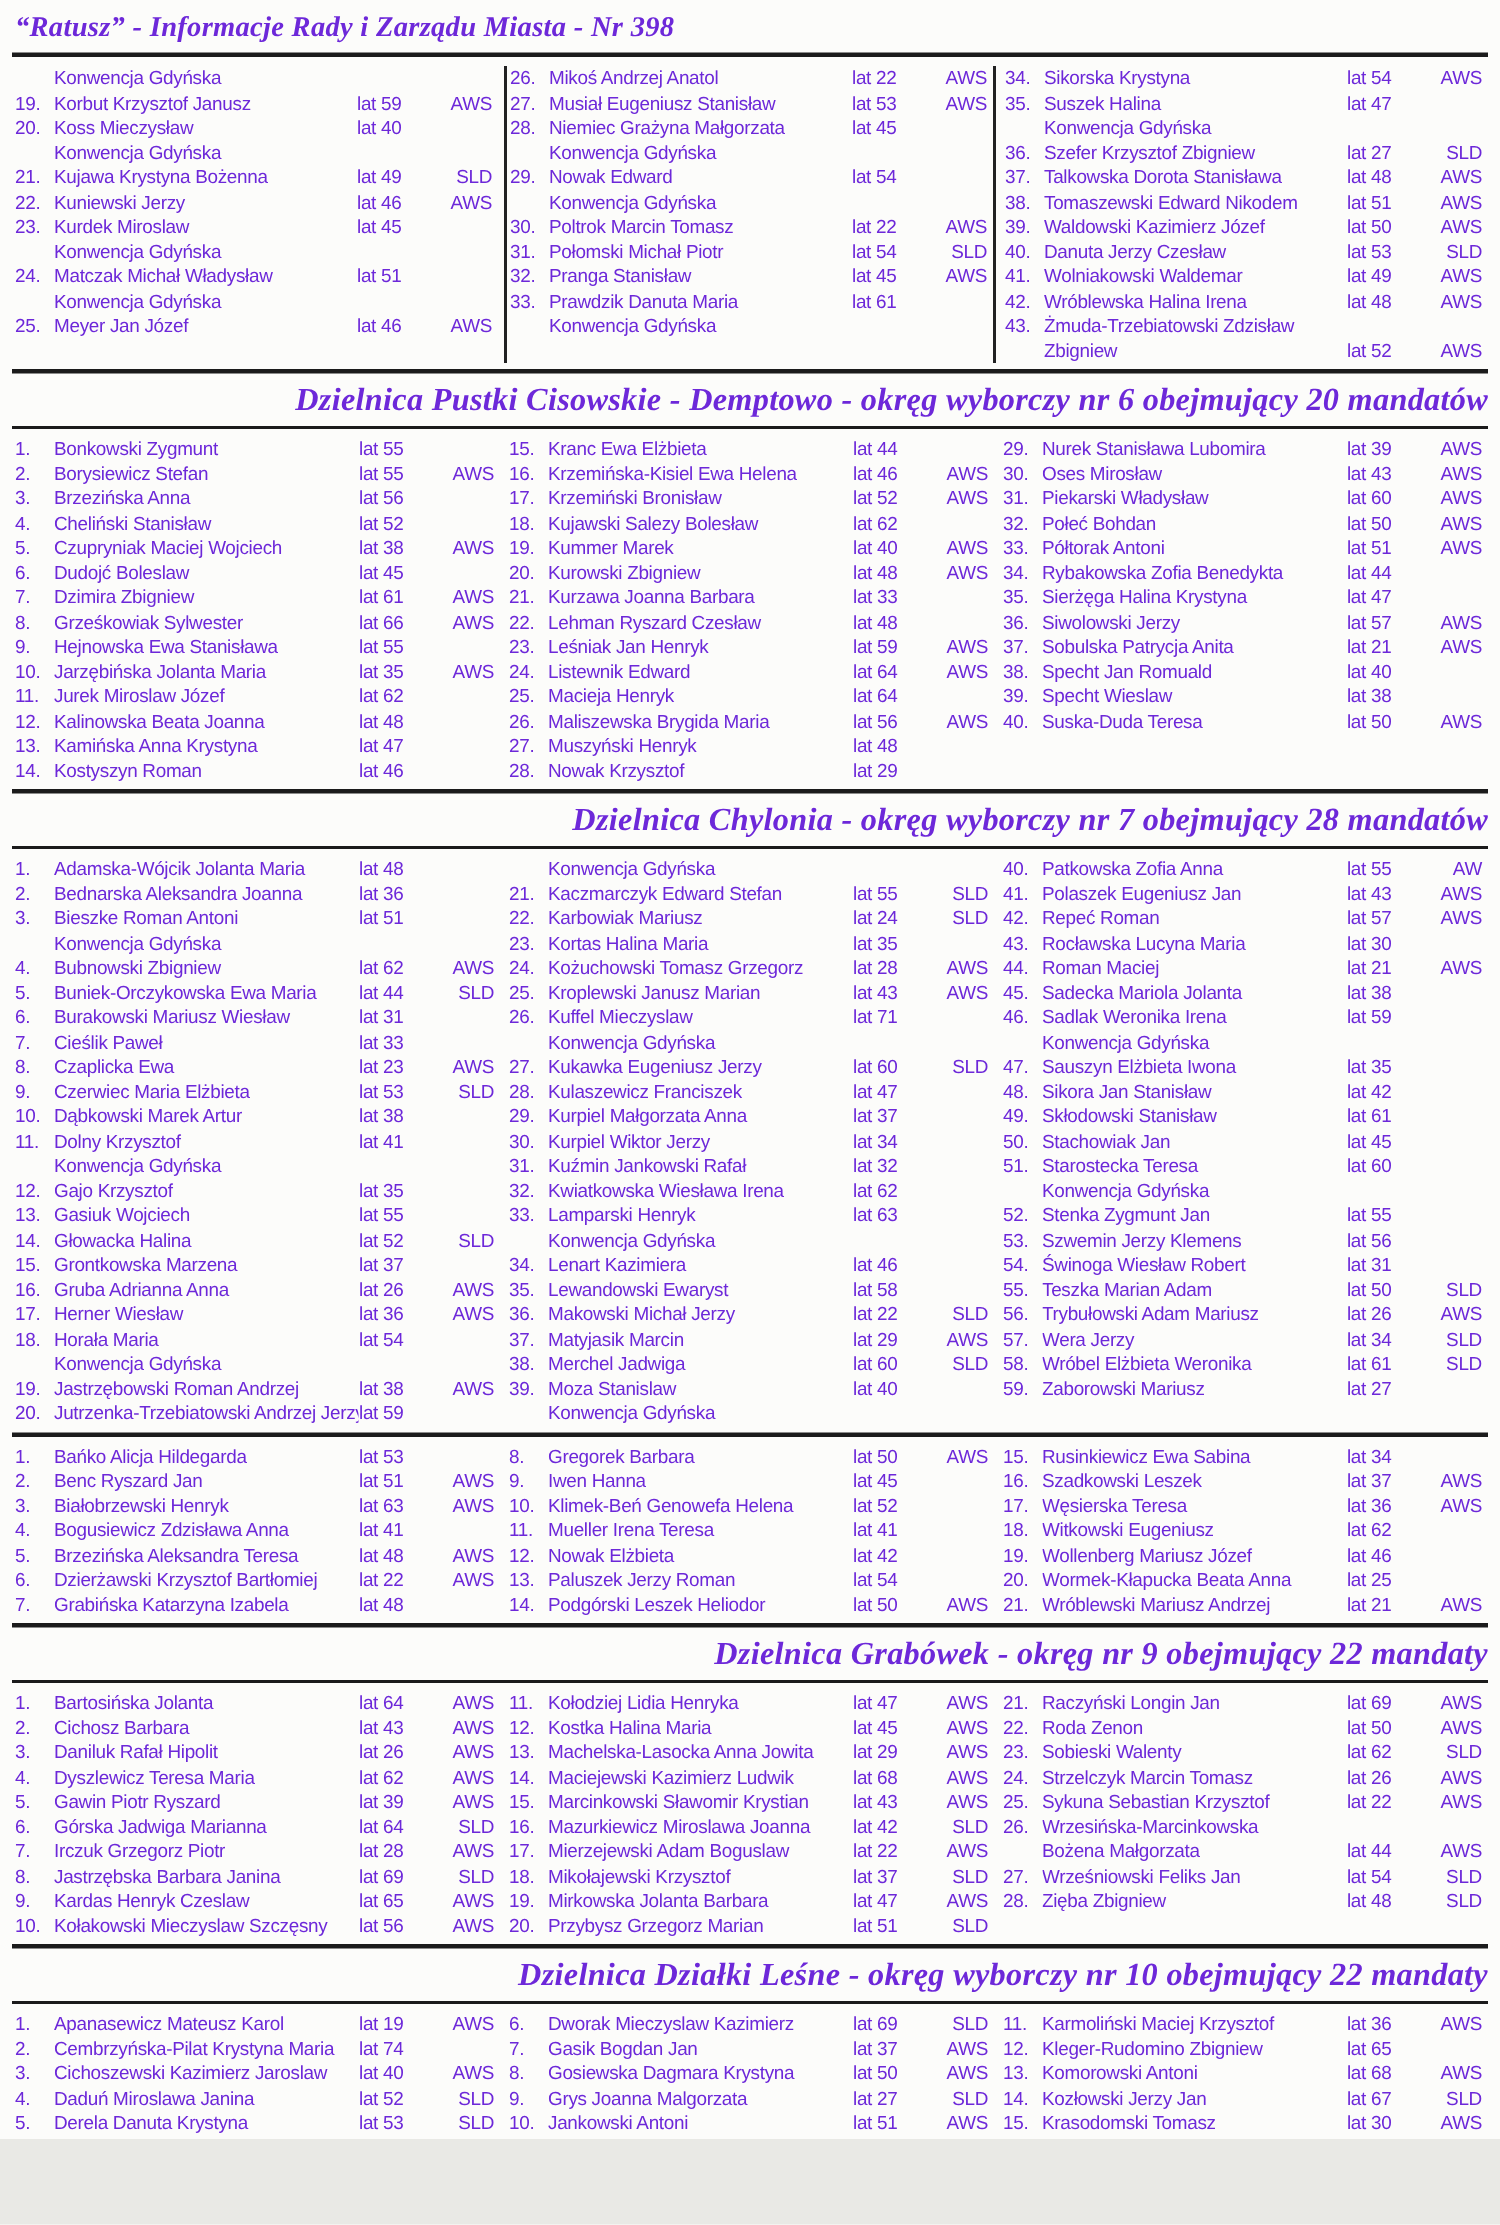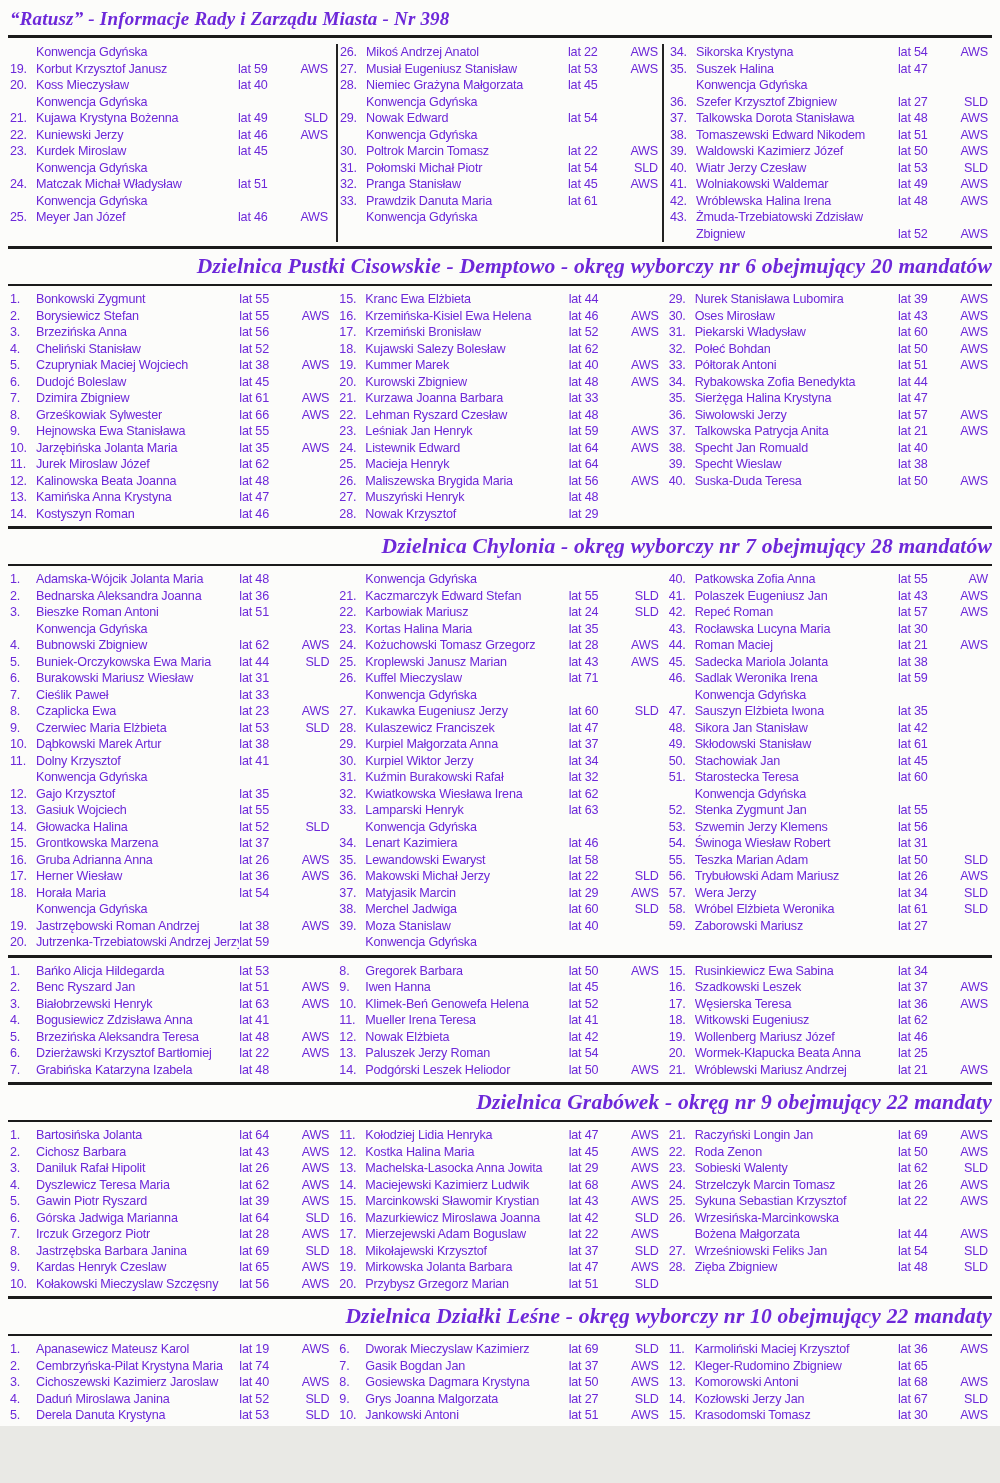--- a/index.html
+++ b/index.html
@@ -221,21 +221,21 @@
               <span class="p">AWS</span>
             </div>
             <div class="row">
               <span class="n">39.</span>
               <span class="t">Waldowski Kazimierz Józef</span>
               <span class="a">lat 50</span>
               <span class="p">AWS</span>
             </div>
             <div class="row">
               <span class="n">40.</span>
-              <span class="t">Wiatr Jerzy Czesław</span>
+              <span class="t">Danuta Jerzy Czesław</span>
               <span class="a">lat 53</span>
               <span class="p">SLD</span>
             </div>
             <div class="row">
               <span class="n">41.</span>
               <span class="t">Wolniakowski Waldemar</span>
               <span class="a">lat 49</span>
               <span class="p">AWS</span>
             </div>
             <div class="row">
@@ -478,21 +478,21 @@
               <span class="p"></span>
             </div>
             <div class="row">
               <span class="n">36.</span>
               <span class="t">Siwolowski Jerzy</span>
               <span class="a">lat 57</span>
               <span class="p">AWS</span>
             </div>
             <div class="row">
               <span class="n">37.</span>
-              <span class="t">Talkowska Patrycja Anita</span>
+              <span class="t">Sobulska Patrycja Anita</span>
               <span class="a">lat 21</span>
               <span class="p">AWS</span>
             </div>
             <div class="row">
               <span class="n">38.</span>
               <span class="t">Specht Jan Romuald</span>
               <span class="a">lat 40</span>
               <span class="p"></span>
             </div>
             <div class="row">
@@ -721,21 +721,21 @@
               <span class="p"></span>
             </div>
             <div class="row">
               <span class="n">30.</span>
               <span class="t">Kurpiel Wiktor Jerzy</span>
               <span class="a">lat 34</span>
               <span class="p"></span>
             </div>
             <div class="row">
               <span class="n">31.</span>
-              <span class="t">Kuźmin Burakowski Rafał</span>
+              <span class="t">Kuźmin Jankowski Rafał</span>
               <span class="a">lat 32</span>
               <span class="p"></span>
             </div>
             <div class="row">
               <span class="n">32.</span>
               <span class="t">Kwiatkowska Wiesława Irena</span>
               <span class="a">lat 62</span>
               <span class="p"></span>
             </div>
             <div class="row">

